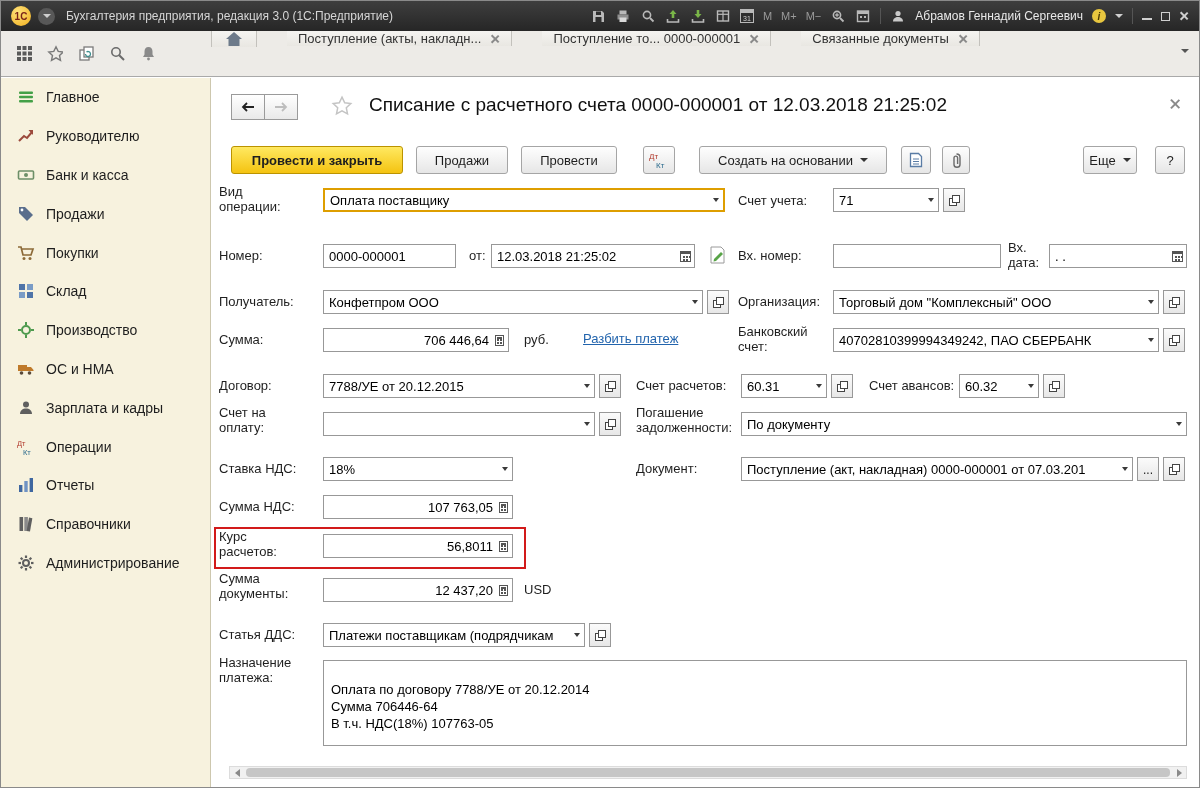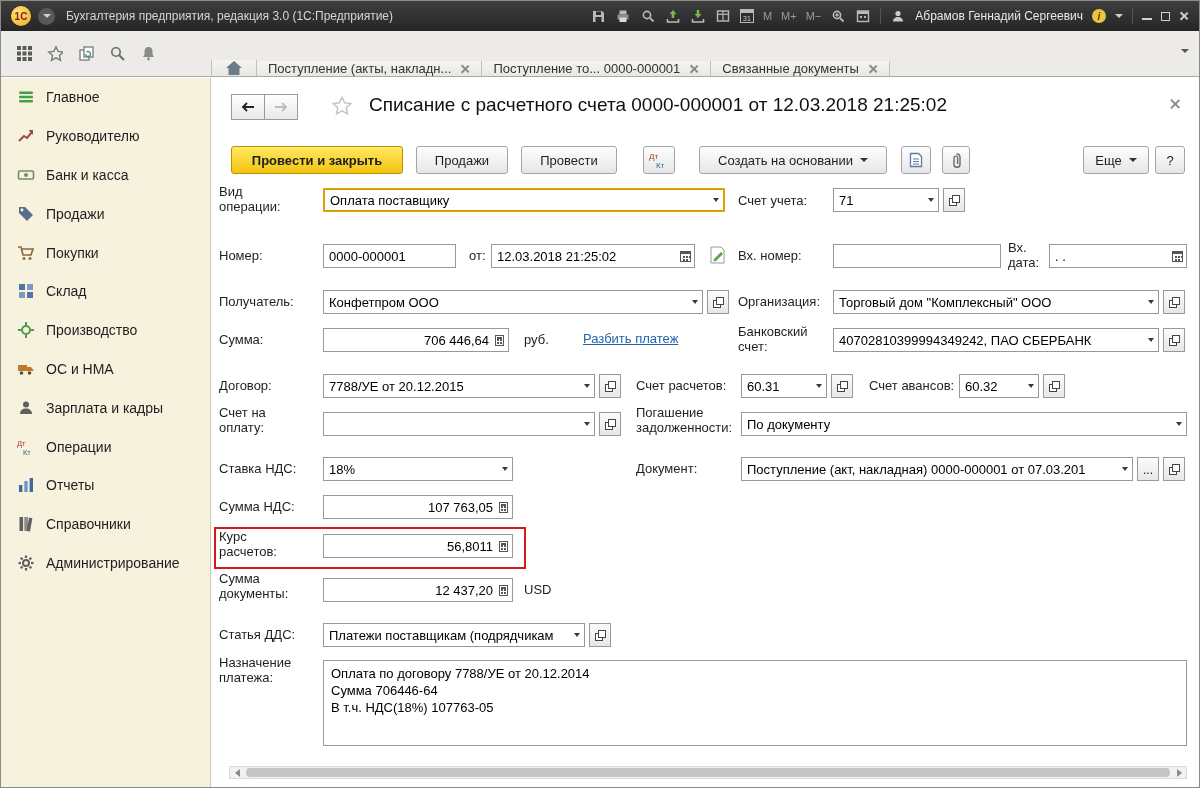--- a/index.html
+++ b/index.html
@@ -32,21 +32,21 @@
   .x-icon { position:relative; width:10px; height:10px; display:inline-block; }
   .x-icon::before,.x-icon::after { content:""; position:absolute; left:50%; top:0; width:1.6px; height:100%; background:#8a8a8a; }
   .x-icon::before { transform:translateX(-50%) rotate(45deg); }
   .x-icon::after { transform:translateX(-50%) rotate(-45deg); }
   .x-icon.light::before,.x-icon.light::after { background:#cfcfcf; }
 
   
   .tabbar { position:absolute; top:30px; left:0; right:0; height:46px; background:#edebe7;
     border-bottom:1px solid #a9a9a9; display:flex; }
   .tab-tools { width:210px; flex:0 0 210px; display:flex; align-items:center; gap:15px; padding:0 15px; }
-  .tab-strip { flex:1; display:flex; align-items:flex-end; overflow:hidden; position:relative; }
+  .tab-strip { flex:1; display:flex; align-items:flex-start; overflow:hidden; position:relative;gap:30px; }
   .tab { display:flex; align-items:center; gap:9px; padding:0 11px; font-size:13px; color:#333;
     border-right:1px solid #c3c1bc; background:linear-gradient(#f5f4f1,#e9e7e2); white-space:nowrap; }
   .tab.home { width:46px; justify-content:center; border-left:1px solid #c3c1bc; }
   .tab.active { background:#fff; margin-bottom:-1px; border-bottom:1px solid #fff; }
   .tab-dd { position:absolute; right:10px; top:18px; }
 
   
   .sidebar { position:absolute; top:77px; left:0; width:210px; bottom:0; background:#f7f2de;
     border-right:1px solid #cdc7ae; }
   .side-item { display:flex; align-items:center; gap:11px; height:38.8px; padding-left:16px;
@@ -85,21 +85,21 @@
   .openbtn { position:absolute; width:22px; height:24px; border:1px solid #989898;
     background:linear-gradient(#fbfbfb,#e7e7e7); display:flex; align-items:center; justify-content:center; cursor:pointer; }
   .open-ico { position:relative; width:11px; height:11px; }
   .open-ico::before { content:""; position:absolute; left:0; bottom:0; width:6px; height:6px; border:1px solid #444; background:#fff; }
   .open-ico::after { content:""; position:absolute; right:0; top:0; width:6px; height:6px; border:1px solid #444; background:#fff; }
   .dotsbtn { position:absolute; width:22px; height:24px; border:1px solid #989898;
     background:linear-gradient(#fbfbfb,#e7e7e7); font-size:12px; color:#222; display:flex; align-items:flex-end; justify-content:center; padding-bottom:3px; cursor:pointer; }
   .plain { position:absolute; font-size:13px; color:#1f1f1f; }
   .link { position:absolute; font-size:13px; color:#2264ad; text-decoration:underline; cursor:pointer; }
   .textarea { position:absolute; border:1px solid #989898; font-size:13px; color:#000;
-    padding:4px 7px; white-space:pre-line; line-height:17px; overflow:hidden; }
+    padding:20px 7px; white-space:pre-line; line-height:17px; overflow:hidden; }
   .red-box { position:absolute; border:2px solid #d21a1a; pointer-events:none; }
 
   .hscroll { position:absolute; left:18px; top:688px; width:958px; height:13px; display:flex; align-items:center;
     background:#f1f1f1; border:1px solid #dcdcdc; }
   .sb-arrow { width:14px; height:100%; display:flex; align-items:center; justify-content:center; }
   .sb-arrow.left::after { content:""; width:0; height:0; border-top:4px solid transparent; border-bottom:4px solid transparent; border-right:5px solid #8a8a8a; }
   .sb-arrow.right::after { content:""; width:0; height:0; border-top:4px solid transparent; border-bottom:4px solid transparent; border-left:5px solid #8a8a8a; }
   .sb-thumb { flex:1; height:9px; background:#c6c6c6; border-radius:4px; margin:0 2px; }
 </style>
 </head>
@@ -413,21 +413,21 @@
           <line x1="4" y1="7" x2="10" y2="7" stroke="#5a7ca5"></line>
           <line x1="4" y1="9.5" x2="10" y2="9.5" stroke="#5a7ca5"></line>
           <line x1="4" y1="12" x2="10" y2="12" stroke="#5a7ca5"></line>
         </svg>
     </div>
     <div class="btn" style="left:731px;top:68px;width:28px;padding:0">
       <svg width="13" height="17">
           <path d="M6.5 2 c2 0 3.5 1.4 3.5 3.4 v7 c0 1.6 -1.3 2.8 -3 2.8 s-3 -1.2 -3 -2.8 v-6.5 c0 -1 .8 -1.8 1.8 -1.8 s1.8 .8 1.8 1.8 v6" fill="none" stroke="#6a6a6a" stroke-width="1.4"></path>
         </svg>
     </div>
-    <div class="btn" style="left:872px;top:68px;width:66px">
+    <div class="btn" style="left:872px;top:68px;width:54px">
       <span>Еще</span>
       <span class="bcaret"></span>
     </div>
     <div class="btn" style="left:944px;top:68px;width:30px">?</div>
 
     <div class="lbl" style="left:8px;top:106px;width:70px">Вид операции:</div>
     <div class="fld focus" style="left:112px;top:110px;width:402px">
       <span class="val">Оплата поставщику</span>
       <span class="dd"></span>
     </div>

